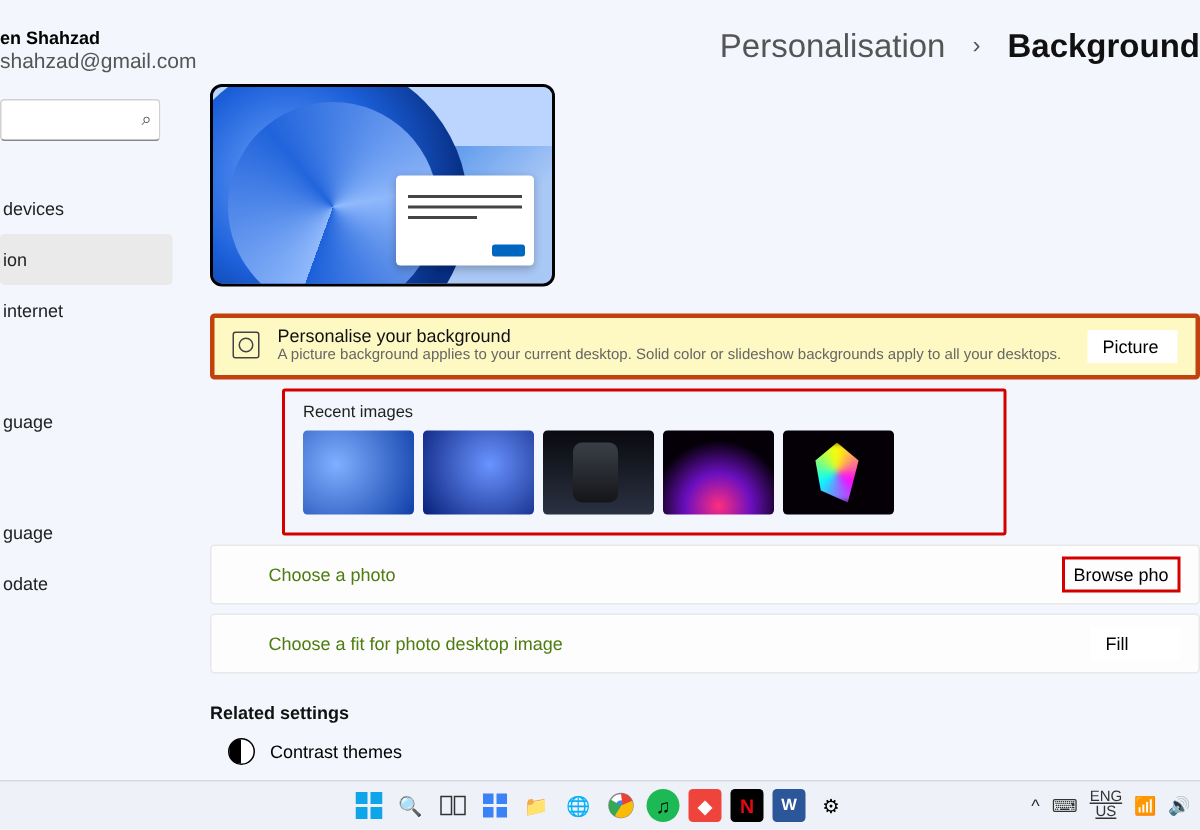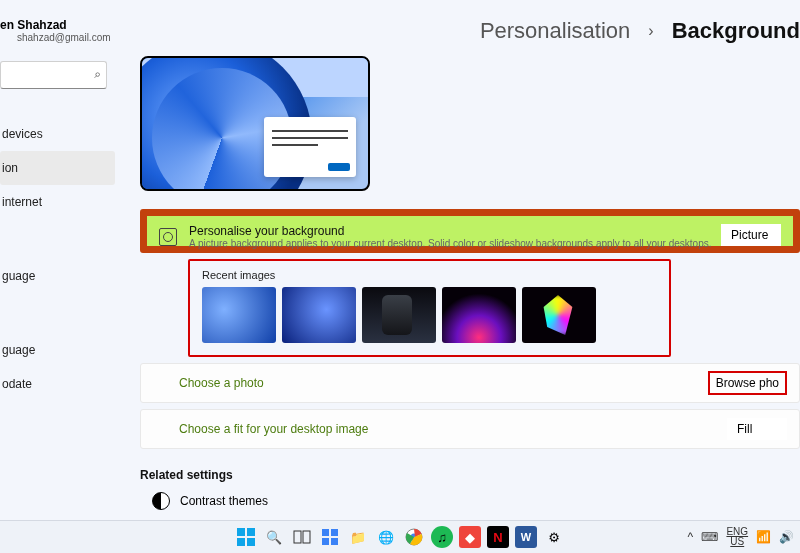--- a/index.html
+++ b/index.html
@@ -2,21 +2,21 @@
 <html><head>
 <meta charset="utf-8">
 <style>
   * { box-sizing: border-box; margin: 0; padding: 0; font-family: "Segoe UI", sans-serif; }
   body { width: 800px; height: 553px; background: #f3f6fc; overflow: hidden; position: relative; }
 
   
   .sidebar { position: absolute; left: 0; top: 0; width: 115px; height: 520px; background: #f3f6fc; padding-top: 18px; }
   .user-block { padding-left: 0; margin-bottom: 18px; }
   .user-name { font-size: 12px; font-weight: 600; color: #000; }
-  .user-email { font-size: 10px; color: #555; padding-left: 17px; }
+  .user-email { font-size: 14px; color: #555; }
   .search-wrap { position: relative; margin-bottom: 28px; padding-right: 8px; }
   .search { width: 100%; height: 28px; background: #fff; border: 1px solid #d0d0d0; border-bottom: 1.5px solid #888; border-radius: 3px; font-size: 12px; padding: 0 24px 0 6px; }
   .search-icon { position: absolute; right: 14px; top: 6px; font-size: 12px; color: #555; }
   .nav-item { height: 34px; display: flex; align-items: center; font-size: 12px; color: #222; padding-left: 2px; cursor: pointer; }
   .nav-item.selected { background: #eaeaea; border-radius: 3px; position: relative; }
   .nav-item.selected::before { content:""; position:absolute; left:0; top:8px; bottom:8px; width:3px; background:#0067c0; border-radius:2px; display:none;}
   .nav-spacer { height: 40px; }
 
   
   .main { position: absolute; left: 140px; top: 18px; right: 0; bottom: 33px; overflow: hidden; }
@@ -30,21 +30,21 @@
   .preview .swirl2 { position:absolute; left:10px; top:10px; width:140px; height:140px; background: conic-gradient(from 200deg,#9cc2ff,#1b5fd9,#9cc2ff,#1b5fd9); border-radius:50%; opacity:.9;}
   .preview .sky { position:absolute; inset:0; background: linear-gradient(#bcd5ff 0%, #bcd5ff 30%, transparent 30%);}
   .preview .note { position:absolute; right:12px; bottom:12px; width:92px; height:60px; background:#fff; border-radius:3px; box-shadow:0 2px 6px rgba(0,0,0,.25); padding:8px;}
   .preview .note .line { height:2px; background:#444; margin:5px 0; }
   .preview .note .line.short { width:60%; }
   .preview .note .btn { position:absolute; right:6px; bottom:6px; width:22px; height:8px; background:#0067c0; border-radius:2px;}
 
   
   .red-box { border: 2px solid #d40000; border-radius: 2px; }
 
-  .card { background:#bef264; border:7px solid #c2410c; border-radius:3px; display:flex; align-items:flex-start; padding:8px 12px; margin-bottom:6px; }
+  .card { background:#fef9c3; border:3px solid #c2410c; border-radius:3px; display:flex; align-items:flex-end; padding:8px 12px; margin-bottom:6px; }
   .card-row1 { width: 660px; height:44px; justify-content:space-between; }
   .card-row1 .left { display:flex; align-items:center; gap:12px; }
   .card-row1 .ic { width:18px; height:18px; border:1.5px solid #444; border-radius:2px; display:flex; align-items:center; justify-content:center;}
   .card-row1 .ic::before { content:""; width:8px; height:8px; border:1.5px solid #444; border-radius:50%; }
   .card-title { font-size:12px; color:#111; }
   .card-sub { font-size:10px; color:#666; }
   .dropdown-look { padding:4px 10px; font-size:12px; background:#fff; min-width:60px; text-align:left;}
 
   .recent-block { width:483px; padding:8px 12px 12px; margin-top:4px;margin-left:48px; }
   .recent-title { font-size:11px; color:#222; margin-bottom:6px; }
@@ -138,21 +138,21 @@
       <div class="thumb t5"></div>
     </div>
   </div>
 
   <div class="simple-row">
     <span class="lbl">Choose a photo</span>
     <span class="browse-red">Browse pho</span>
   </div>
 
   <div class="simple-row">
-    <span class="lbl">Choose a fit for your desktop image</span>
+    <span class="lbl">Choose a fit for photo desktop image</span>
     <span class="dropdown-look">Fill</span>
   </div>
 
   <div class="related">
     <div class="related-title">Related settings</div>
     <div class="contrast-row">
       <div class="contrast-ic"></div>
       <span>Contrast themes</span>
     </div>
   </div>

